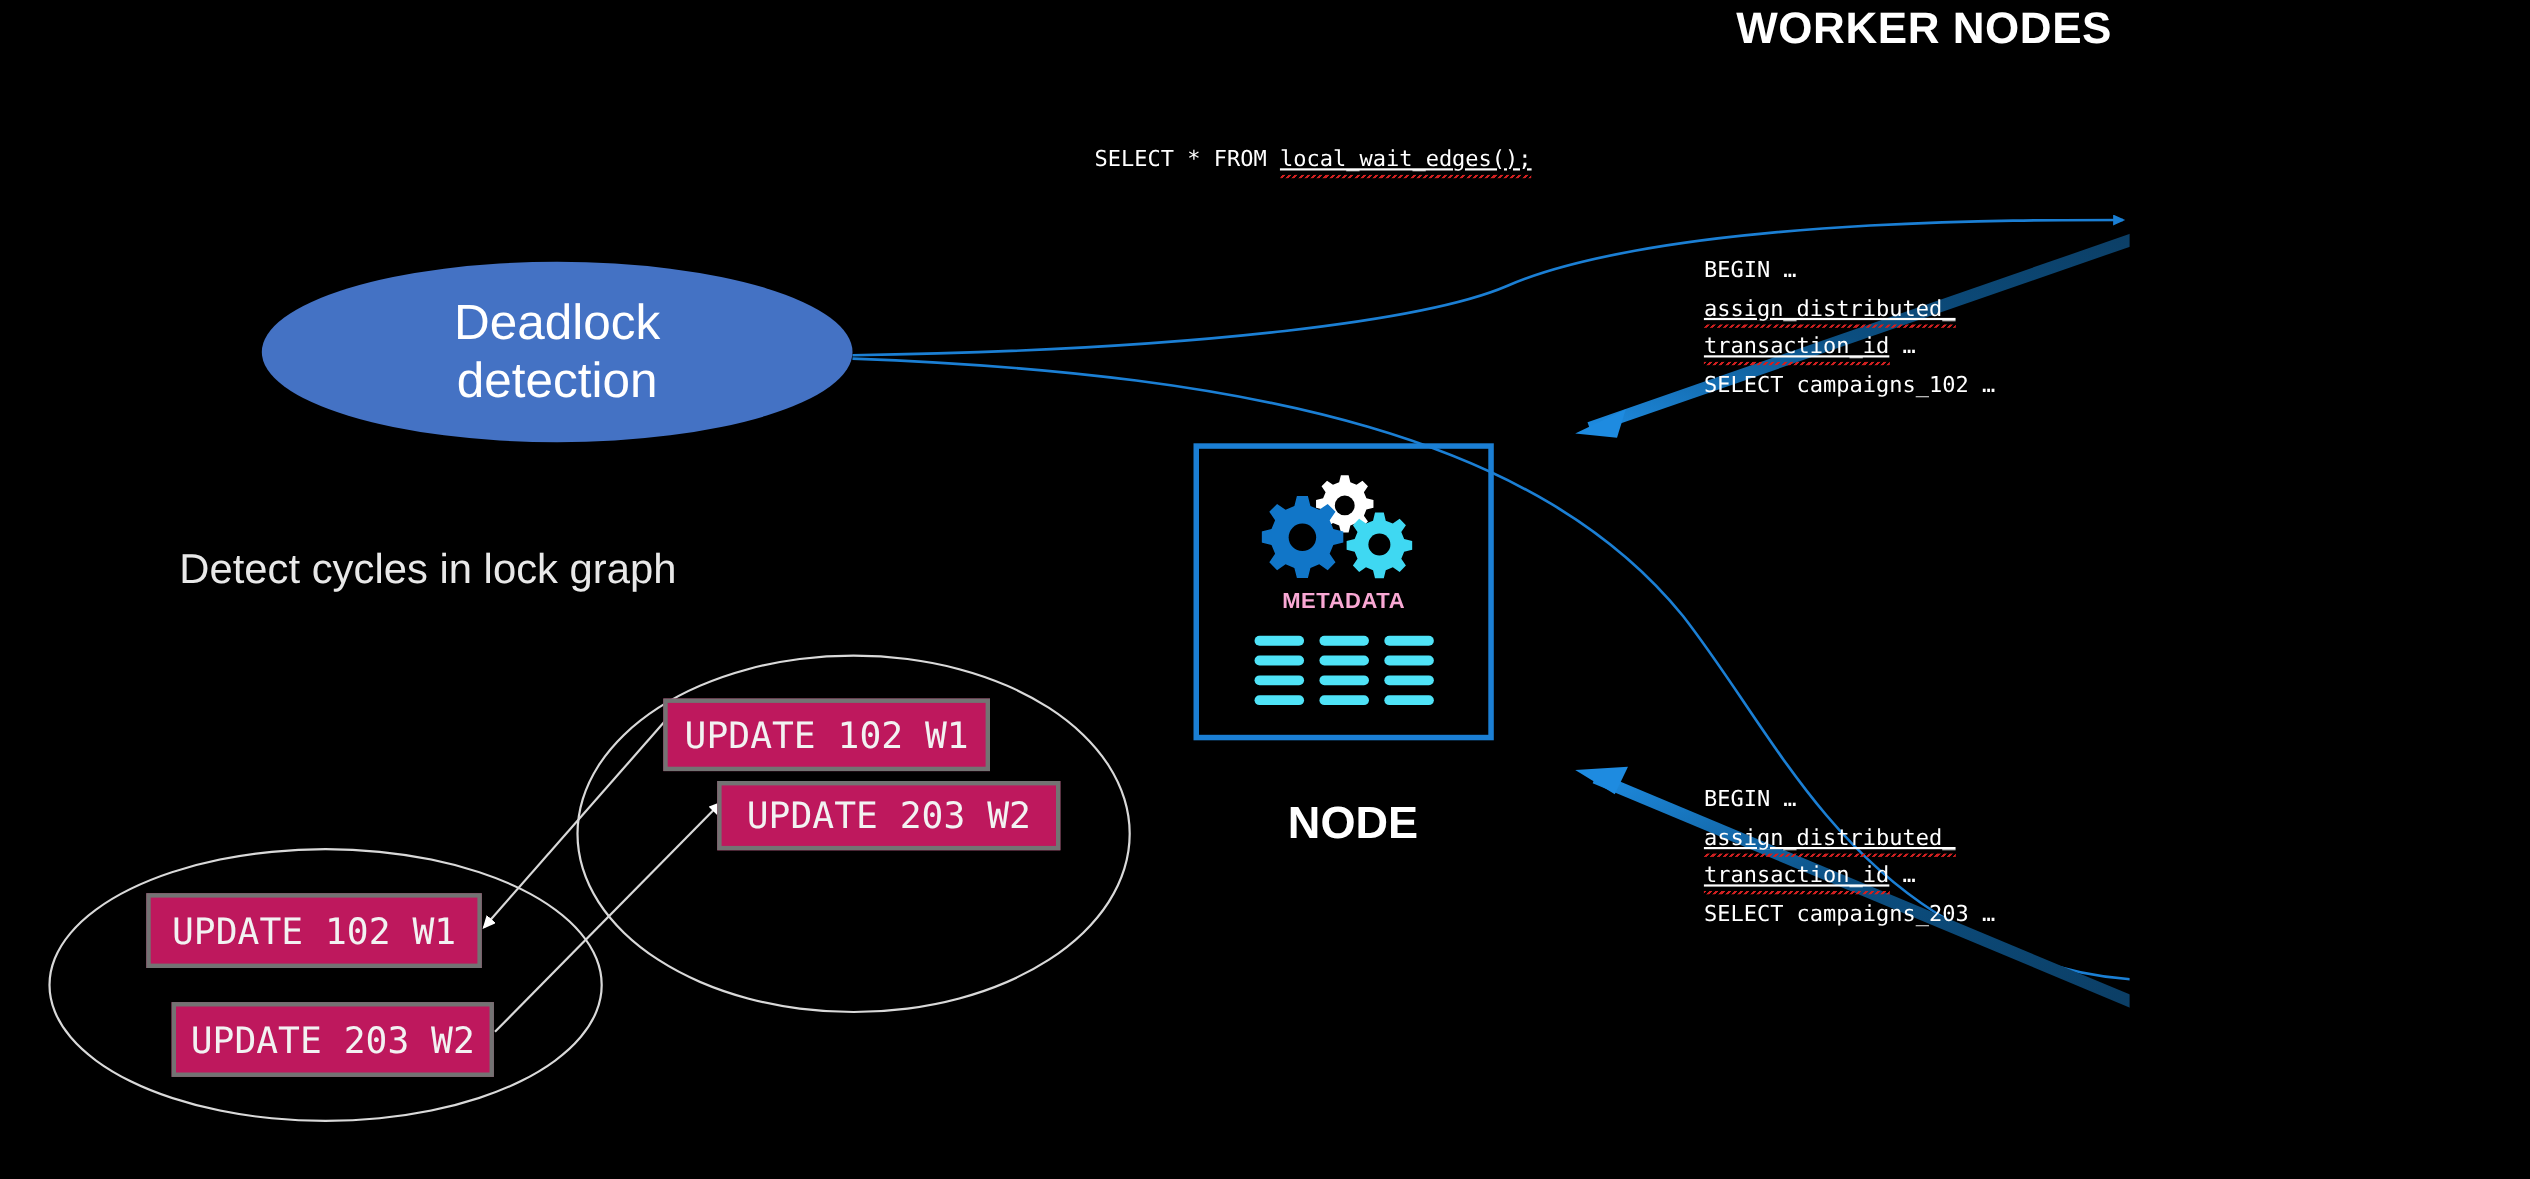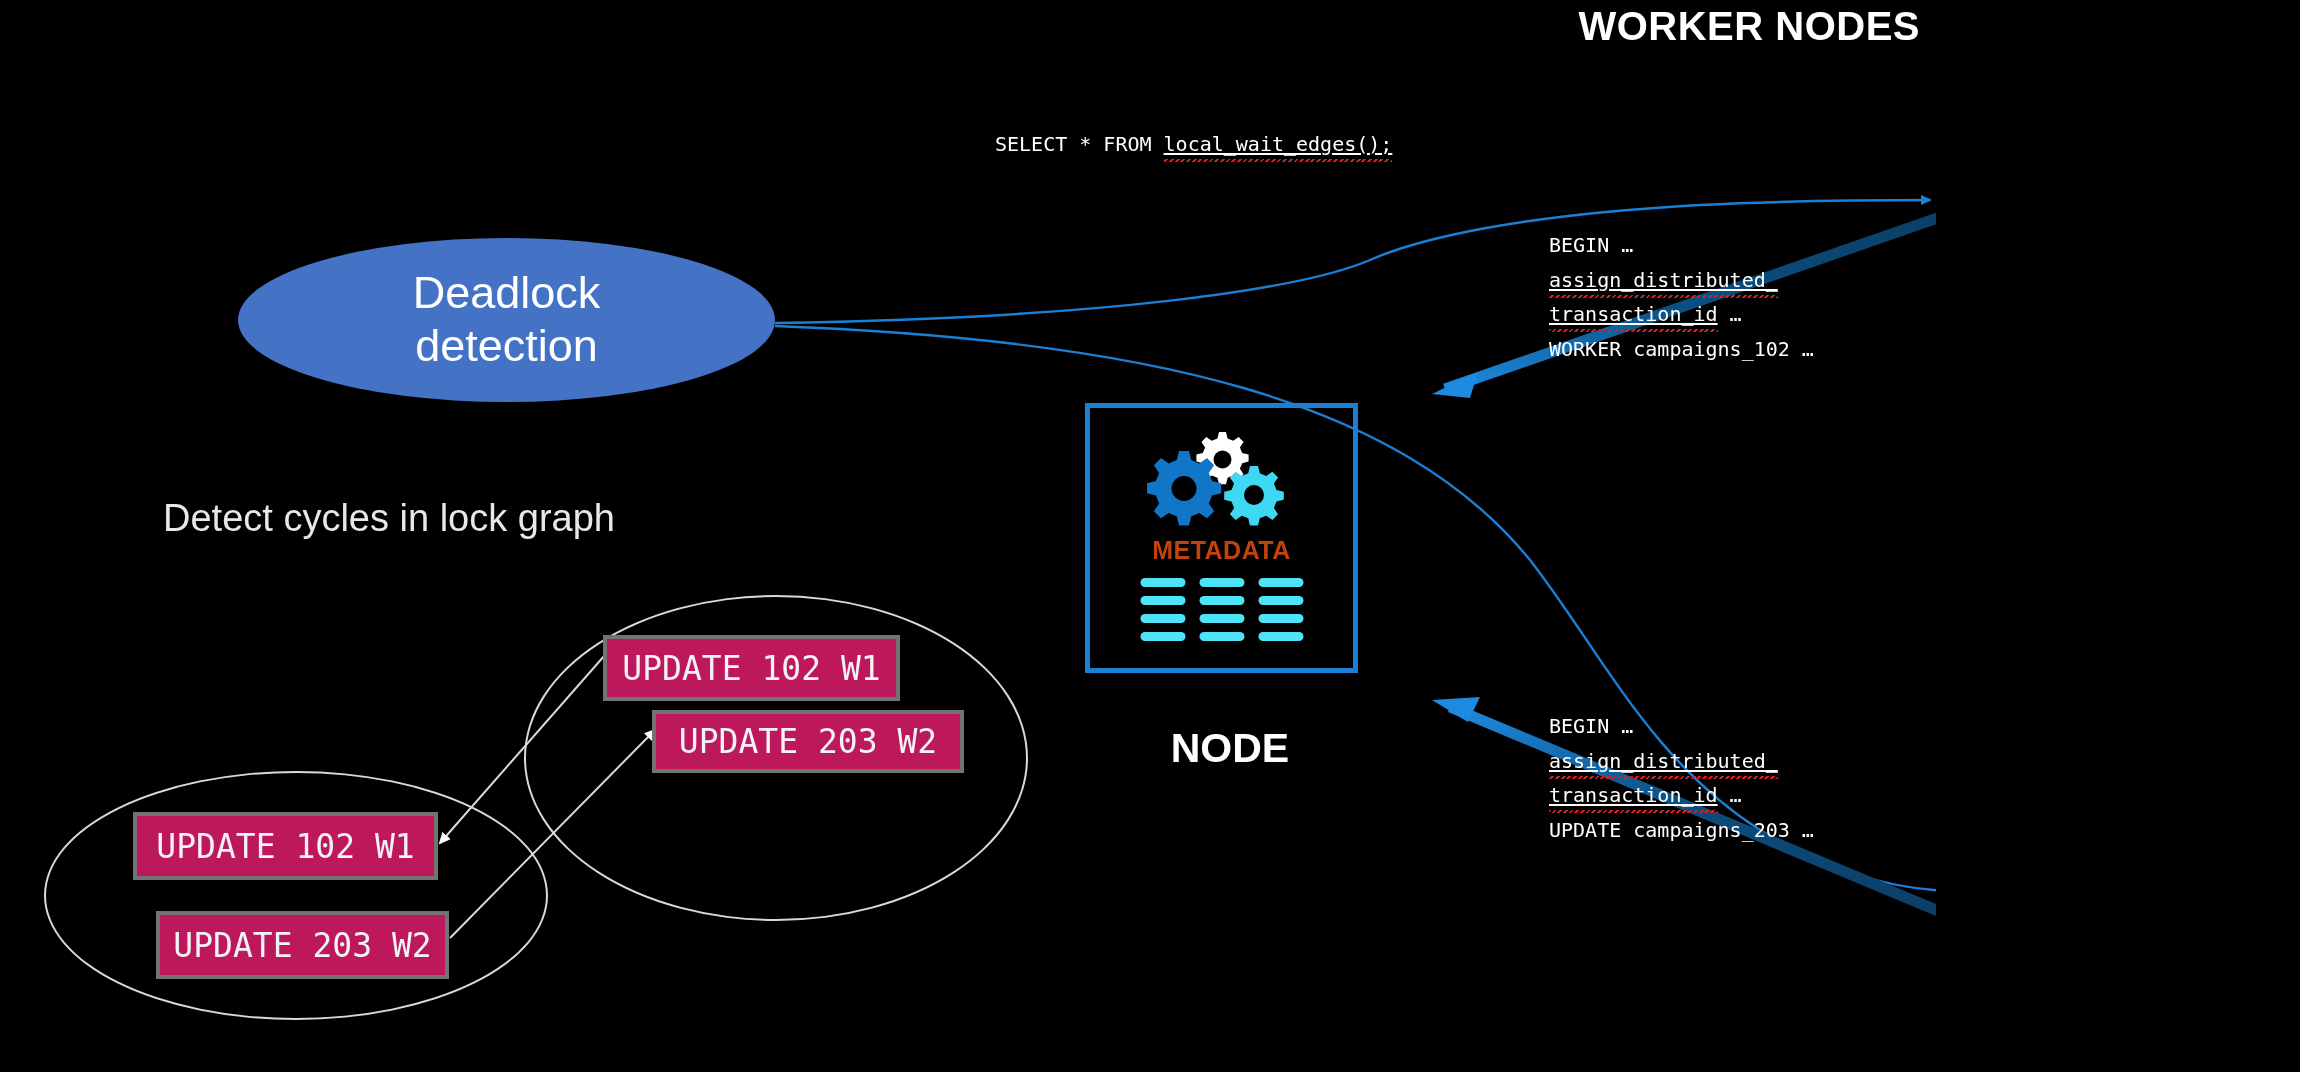--- a/index.html
+++ b/index.html
@@ -101,22 +101,22 @@
     height: 270px;
     border: 5px solid #1B7FD4;
     box-sizing: border-box;
   }
   #metadata-gears { position: absolute; left: 50%; top: 18px; transform: translateX(-50%); }
   #metadata-word {
     position: absolute;
     left: 0; right: 0;
     top: 128px;
     text-align: center;
-    color: #c2410c;
-    font-size: 25px;
+    color: #f9a8d4;
+    font-size: 20px;
     font-weight: bold;
     letter-spacing: 0.5px;
   }
   #metadata-bars {
     position: absolute;
     left: 50%;
     transform: translateX(-50%);
     top: 170px;
     display: grid;
     grid-template-columns: repeat(3, 45px);
@@ -362,28 +362,28 @@
   </div>
 
   <div class="abs" id="coordinator-label">
     <div>NODE</div>
   </div>
 
   <div class="abs code-block" id="code-block-top">
     <span class="ln">BEGIN …</span>
     <span class="ln"><span class="sp">assign_distributed_</span></span>
     <span class="ln"><span class="sp">transaction_id</span><span> …</span></span>
-    <span class="ln">WORKER campaigns_102 …</span>
+    <span class="ln">SELECT campaigns_102 …</span>
   </div>
 
   <div class="abs code-block" id="code-block-bottom">
     <span class="ln">BEGIN …</span>
     <span class="ln"><span class="sp">assign_distributed_</span></span>
     <span class="ln"><span class="sp">transaction_id</span><span> …</span></span>
-    <span class="ln">UPDATE campaigns_203 …</span>
+    <span class="ln">SELECT campaigns_203 …</span>
   </div>
 
   <div class="abs worker-box" id="worker-box-1">
     <div class="worker-label">
       <span>W</span><sub>1</sub>
     </div>
     <div class="server-grid">
       <div class="srv">
           <span class="top"></span>
           <span></span>

